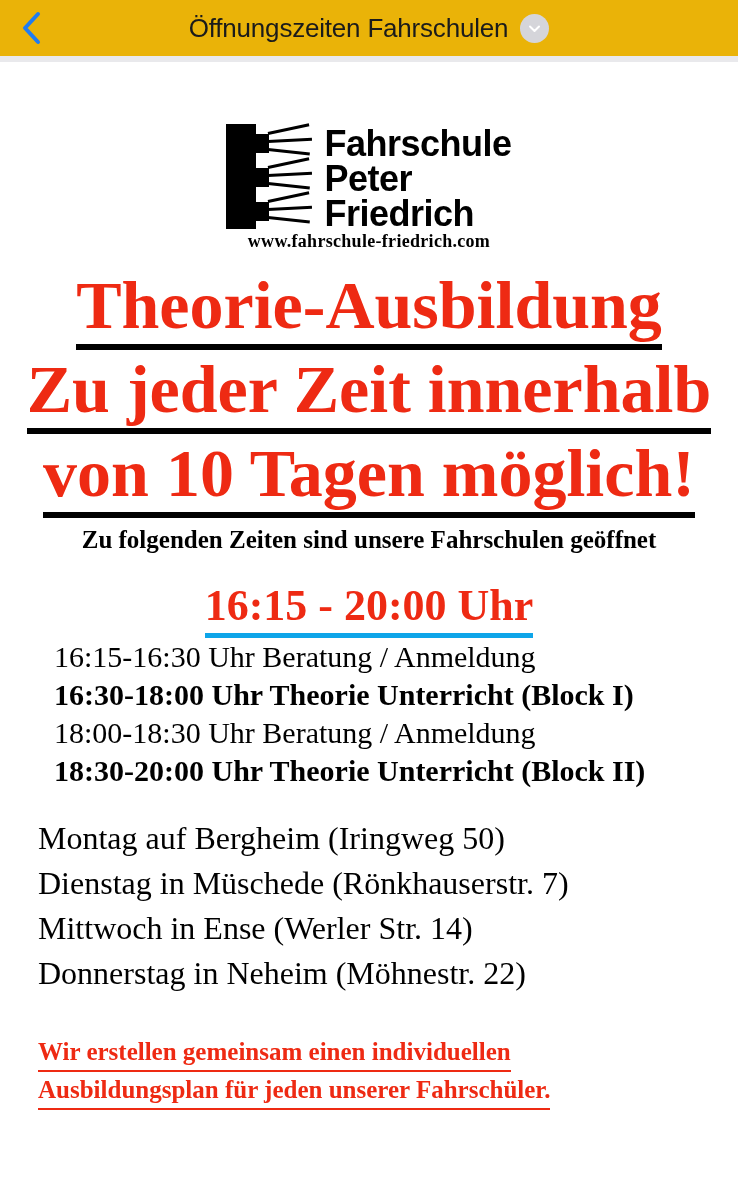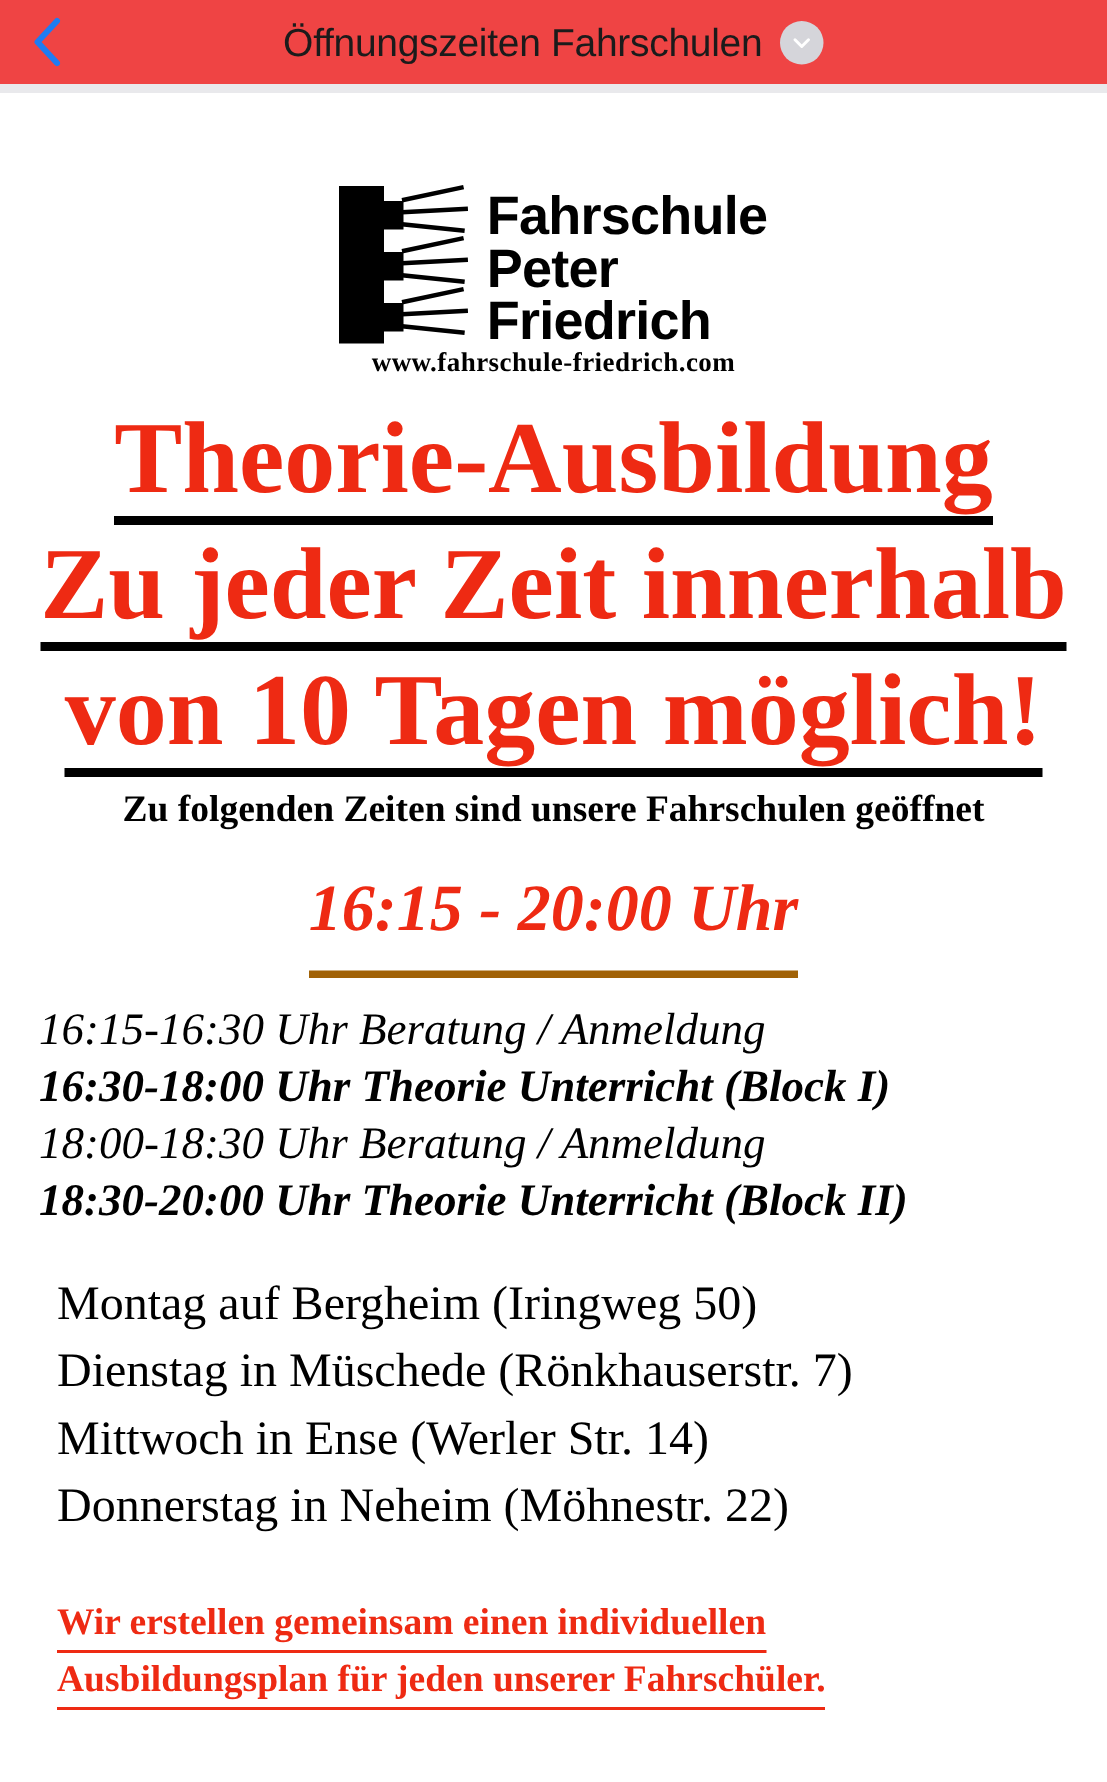--- a/index.html
+++ b/index.html
@@ -12,21 +12,21 @@
     height: 1188px;
     overflow: hidden;
     font-family: "Liberation Sans", sans-serif;
     -webkit-font-smoothing: antialiased;
   }
 
   
   .navbar {
     position: relative;
     height: 56px;
-    background: #ef4444;
+    background: #eab308;
     display: flex;
     align-items: center;
     justify-content: center;
   }
   .nav-back {
     position: absolute;
     left: 14px;
     top: 50%;
     transform: translateY(-50%);
     width: 34px;
@@ -172,33 +172,31 @@
   .timehead {
     font-family: "Liberation Serif", serif;
     font-weight: bold;
     font-size: 44px;
     color: #ee2a13;
     text-align: center;
     margin-top: 26px;
   }
   .timehead .ul {
     display: inline-block;
-    border-bottom: 5px solid #a16207;
-    padding-bottom: 16px;
-    font-style: italic;
+    border-bottom: 5px solid #0ea5e9;
+    padding-bottom: 2px;
   }
 
   .sched {
     font-family: "Liberation Serif", serif;
     font-size: 30px;
     line-height: 38px;
     color: #000000;
-    padding-left: 26px;
-    margin-top: 16px;
-    font-style: italic;
+    padding-left: 54px;
+    margin-top: 0;
   }
   .sched .b { font-weight: bold; }
 
   .places {
     font-family: "Liberation Serif", serif;
     font-size: 32px;
     line-height: 45px;
     color: #000000;
     padding-left: 38px;
     margin-top: 26px;

